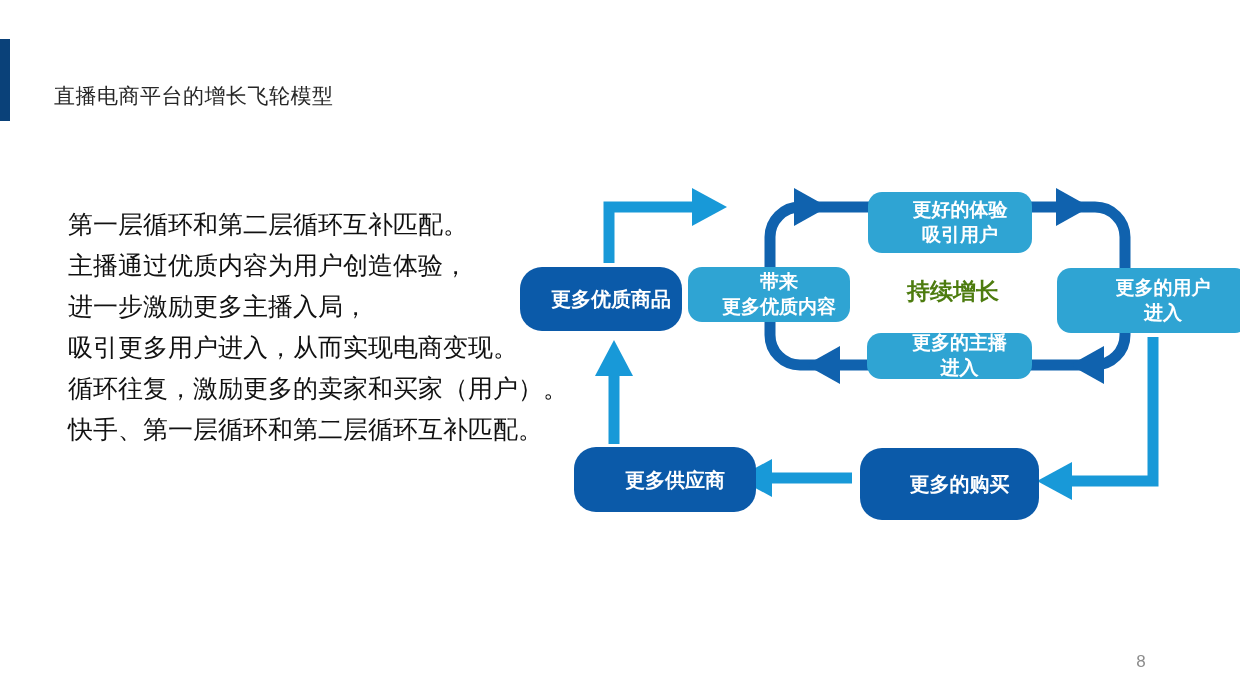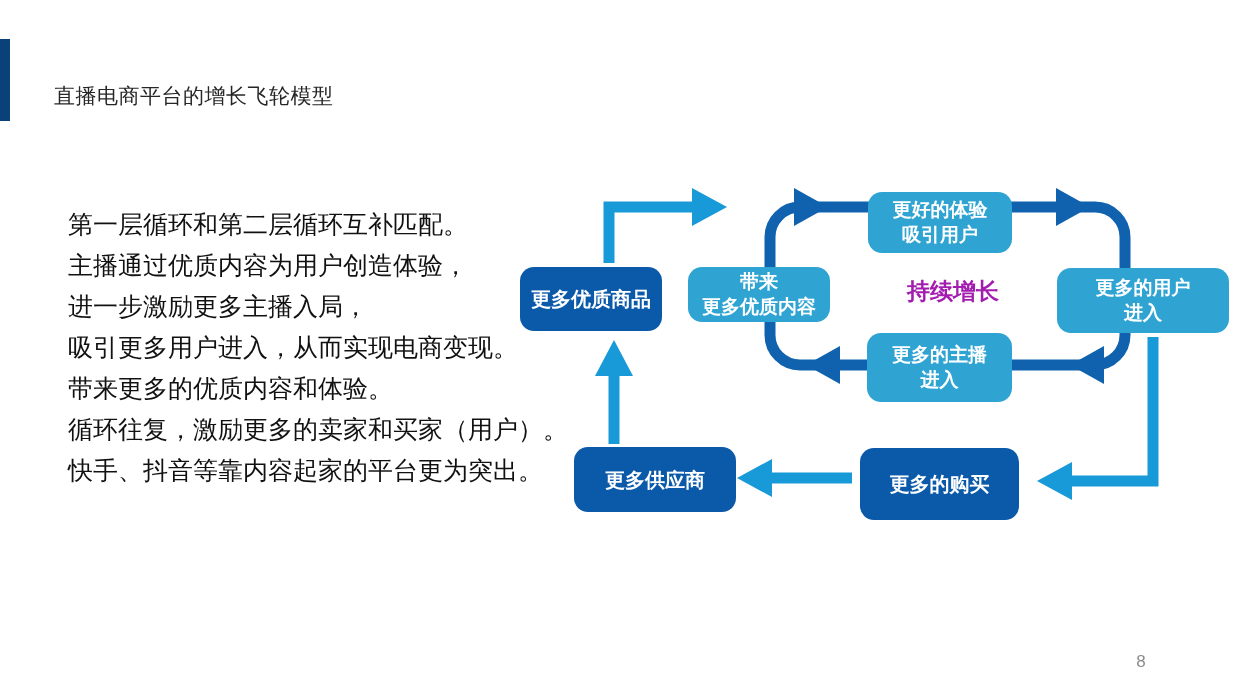--- a/index.html
+++ b/index.html
@@ -33,27 +33,27 @@
     position:absolute;left:68px;top:206px;width:470px;
     font-size:25px;line-height:41px;color:var(--body-text);font-family:Liberation Mono, monospace;
   }
   .body-text p{margin:0;padding:0;white-space:nowrap;}
   .diagram{position:absolute;left:0;top:0;width:1240px;height:697px;}
   .diagram svg{position:absolute;left:0;top:0;}
   .node{
     position:absolute;
     display:flex;flex-direction:column;justify-content:center;align-items:center;
     color:#ffffff;font-weight:bold;text-align:center;
-    font-size:19px;line-height:1.3;border-radius:14px;
+    font-size:19px;line-height:1.3;border-radius:14px;padding-left:20px;
   }
-  .node.dark{background:var(--dark-box);font-size:20px;}
+  .node.dark{background:var(--dark-box);font-size:20px;border-radius:22px;}
   .node.light{background:var(--light-box);}
   .center-label{
     position:absolute;left:873px;top:276px;width:160px;
-    text-align:center;font-size:23px;font-weight:bold;color:#a21caf;
+    text-align:center;font-size:23px;font-weight:bold;color:#4d7c0f;
   }
   .page-number{
     position:absolute;left:1126px;top:652px;width:30px;
     font-size:17px;color:var(--page-number);text-align:center;
   }
   .loop-stroke{fill:none;stroke:var(--inner-loop);stroke-width:11;}
   .loop-head{fill:var(--inner-loop);stroke:none;}
   .outer-stroke{fill:none;stroke:var(--outer-arrow);stroke-width:11;}
   .outer-head{fill:var(--outer-arrow);stroke:none;}
 </style>
@@ -64,23 +64,22 @@
 
   <div class="accent-bar"></div>
 
   <h1 class="title">直播电商平台的增长飞轮模型</h1>
 
   <div class="body-text">
     <p>第一层循环和第二层循环互补匹配。</p>
     <p>主播通过优质内容为用户创造体验，</p>
     <p>进一步激励更多主播入局，</p>
     <p>吸引更多用户进入，从而实现电商变现。</p>
-    <p>带来更多的优质内容和体验。</p>
     <p>循环往复，激励更多的卖家和买家（用户）。</p>
-    <p>快手、抖音等靠内容起家的平台更为突出。</p>
+    <p>快手、第一层循环和第二层循环互补匹配。</p>
   </div>
 
   <div class="diagram">
 
     <svg width="1240" height="697" viewBox="0 0 1240 697">
 
       <rect class="loop-stroke" x="770" y="207" width="355" height="158" rx="30"></rect>
       <polygon class="loop-head" points="828,207 794,188 794,226"></polygon>
       <polygon class="loop-head" points="1090,207 1056,188 1056,226"></polygon>
       <polygon class="loop-head" points="1070,365 1104,346 1104,384"></polygon>
@@ -111,21 +110,21 @@
     <div class="node light" style="left:868px;top:192px;width:144px;height:61px">
       <span>更好的体验</span>
       <span>吸引用户</span>
     </div>
 
     <div class="node light" style="left:1057px;top:268px;width:172px;height:65px">
       <span>更多的用户</span>
       <span>进入</span>
     </div>
 
-    <div class="node light" style="left:867px;top:333px;width:145px;height:69px">
+    <div class="node light" style="left:867px;top:333px;width:145px;height:46px">
       <span>更多的主播</span>
       <span>进入</span>
     </div>
 
     <div class="node dark" style="left:574px;top:447px;width:162px;height:65px">
       <span>更多供应商</span>
     </div>
 
     <div class="node dark" style="left:860px;top:448px;width:159px;height:72px">
       <span>更多的购买</span>

